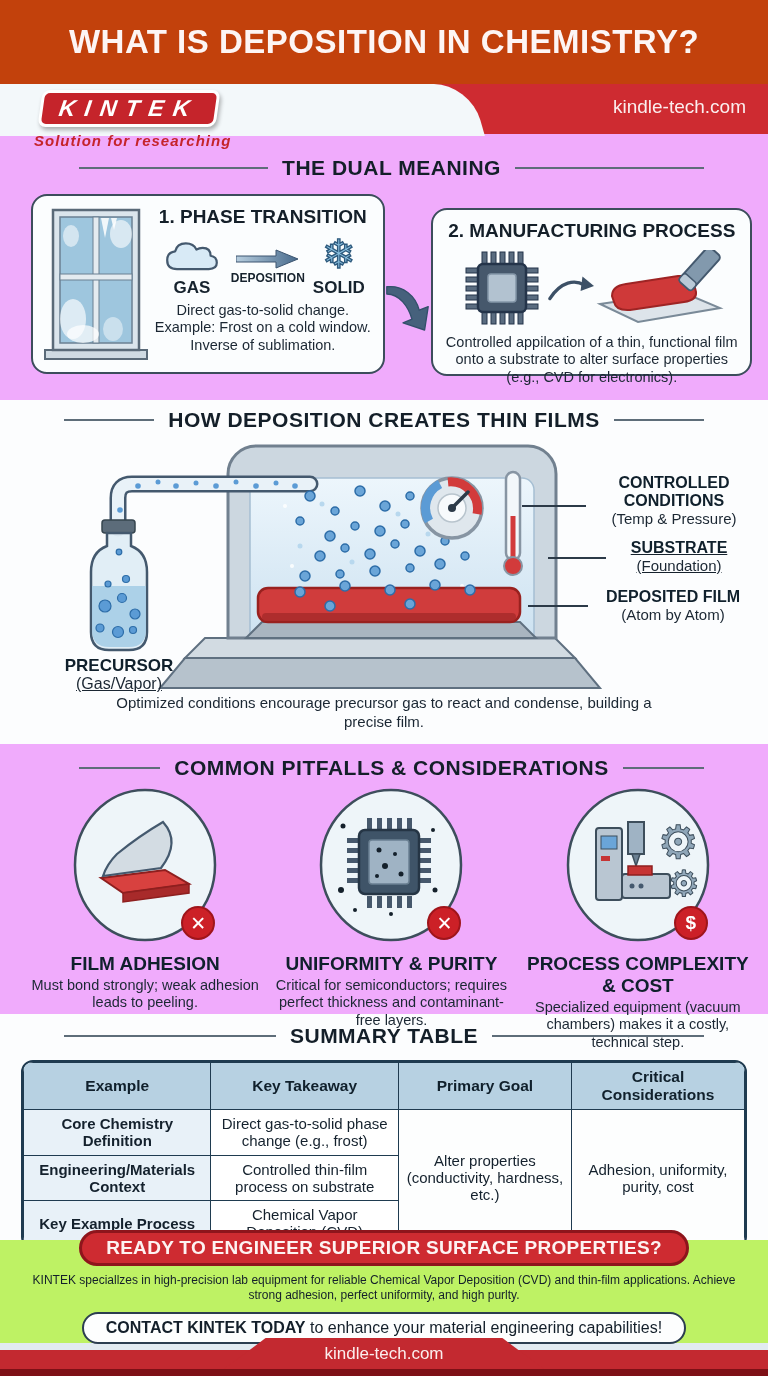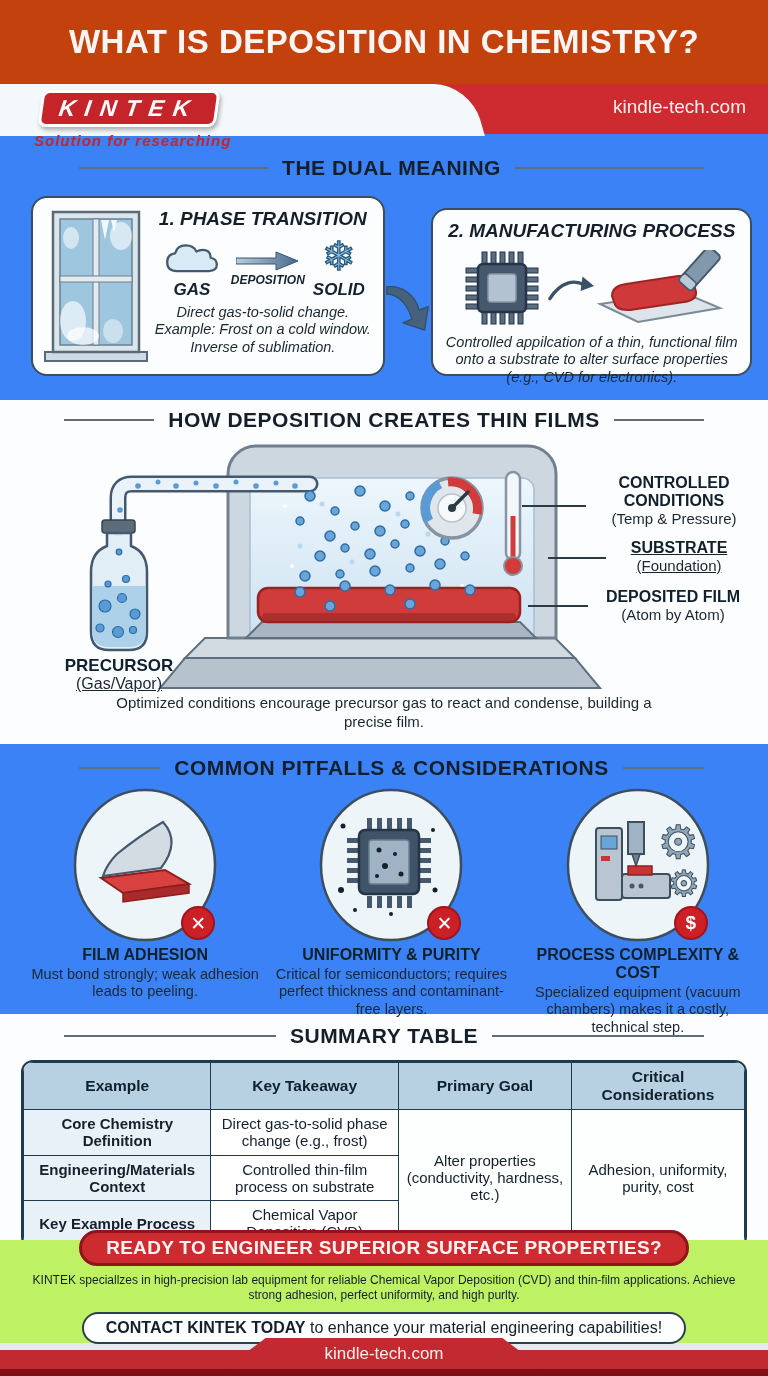--- a/index.html
+++ b/index.html
@@ -16,29 +16,29 @@
   .header-red { height:50px; background:#ce2b31; position:relative; }
   .logo-panel { position:absolute; left:-24px; top:0; width:494px; height:52px;
     background:#f3f8fa; border-top-right-radius:36px; transform:skewX(16deg); transform-origin:0 0; }
   .site-url-header { position:absolute; right:22px; top:12px; color:#fbeeee; font-size:19px; }
   .logo-box { position:absolute; left:40px; top:6px; background:#c5242b; border:3px solid #fff;
     border-radius:8px; padding:2px 16px; transform:skewX(-8deg); box-shadow:2px 3px 4px rgba(0,0,0,.3); }
   .logo-text { color:#fff; font-weight:bold; font-style:italic; font-size:23px; letter-spacing:9px; }
   .logo-tagline { position:absolute; left:34px; top:48px; color:#c5242b; font-weight:bold; font-style:italic; font-size:15px; letter-spacing:1px; }
 
   
-  .section-blue { background:#3b82f6;padding-left:15px; }
+  .section-blue { background:#f0abfc;padding-left:15px; }
   .section-white { background:#fcfdfe; }
   .sec-heading { display:flex; align-items:center; gap:14px; padding:0 64px; }
   .sec-heading .rule { flex:1; height:2px; background:#5e6d79; }
   .sec-heading .sec-title { font-size:21px; font-weight:bold; color:#141f29; letter-spacing:0.5px; white-space:nowrap; }
 
   
   #dual { height:266px; padding-top:22px; }
-  .dual-row { display:flex; align-items:flex-end; padding:14px 16px 0 16px;font-style:italic; }
+  .dual-row { display:flex; align-items:flex-start; padding:14px 16px 0 16px; }
   .meaning-box { background:#fbfdfe; border:2px solid #3c4d5c; border-radius:16px; padding:8px 10px; }
   .box-title { text-align:center; font-size:19px; font-weight:bold; color:#141f29; margin:2px 0 4px 0; }
   #box-phase { width:362px; height:180px; display:flex; }
   #box-phase .right-col { flex:1; display:flex; flex-direction:column; padding-left:4px; }
   .trio-row { display:flex; justify-content:center; align-items:flex-start; gap:8px; }
   .trio-col { display:flex; flex-direction:column; align-items:center; }
   .trio-label { font-size:17px; font-weight:bold; margin-top:2px; }
   .dep-label { font-size:12px; font-weight:bold; margin-top:1px; }
   .snowflake { font-size:40px; line-height:44px; color:#8ec4e4; -webkit-text-stroke:1.4px #2e5a7d; }
   .box-desc { font-size:14.5px; line-height:1.2; text-align:center; color:#1b2733; margin-top:4px; }
@@ -56,21 +56,21 @@
   .caption { text-align:center; font-size:15px; line-height:1.25; color:#1b2733; width:540px; margin:0 auto; }
 
   
   #pitfalls { height:270px; padding-top:12px; }
   .pitfall-row { display:flex; justify-content:center; gap:6px; padding:6px 10px 0 10px; }
   .pitfall-col { width:246px; display:flex; flex-direction:column; align-items:center; text-align:center; }
   .pitfall-iconwrap { position:relative; width:152px; height:158px; }
   .badge { position:absolute; right:6px; bottom:4px; width:34px; height:34px; border-radius:50%;
     background:#cc2027; border:2px solid #9f151b; color:#fff; font-weight:bold; font-size:19px;
     display:flex; align-items:center; justify-content:center; }
-  .pitfall-title { font-size:16px; font-weight:bold; margin-top:2px; color:#10202c; }
+  .pitfall-title { font-size:19px; font-weight:bold; margin-top:9px; color:#10202c; }
   .pitfall-desc { font-size:14.5px; line-height:1.2; color:#1b2733; margin-top:2px; }
 
   
   #summary { height:226px; padding-top:10px; }
   .table-wrap { width:726px; margin:12px auto 0 auto; border:2px solid #1f3b50; border-radius:12px; overflow:hidden; background:#fff; }
   table { width:100%; border-collapse:collapse; }
   th, td { border:1.5px solid #1f3b50; text-align:center; padding:5px 7px; }
   th { background:#b7d1e2; font-size:15.5px; font-weight:bold; color:#10202c; height:34px; }
   td { font-size:15px; line-height:1.15; color:#14212d; }
   td.aspect { background:#e8f1f8; font-weight:bold; width:26%; height:44px; }

